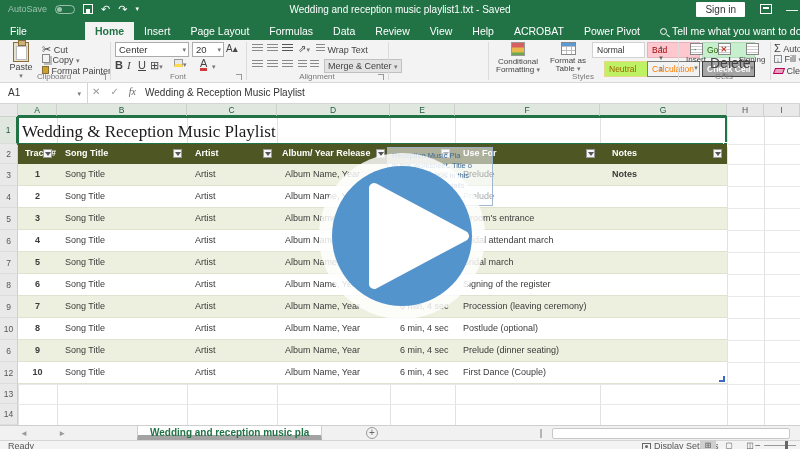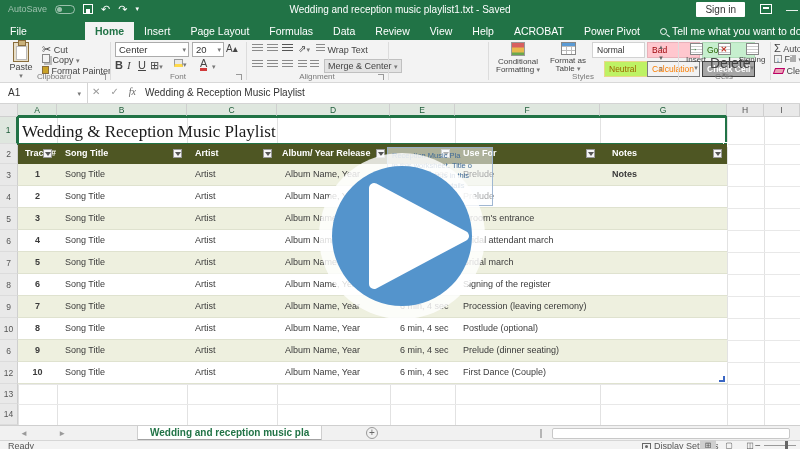--- a/index.html
+++ b/index.html
@@ -86,21 +86,21 @@
   
   .notebox { position:absolute; left:387px; top:147px; width:106px; height:59px; background:rgba(252,253,255,.55); border:1px solid rgba(150,175,205,.9); padding:3px 4px; z-index:5; }
   .notebox div { font-size:7.5px; line-height:10px; color:#3f6a96; white-space:nowrap; overflow:hidden; }
 
   
   .playwrap { position:absolute; left:318px; top:152px; width:168px; height:168px; z-index:10; }
 
   
   .sheettabs { position:absolute; left:0; top:425px; width:800px; height:15px; background:#f1f1f1; border-top:1px solid #cfcfcf; }
   .navarrows { position:absolute; left:20px; top:3px; color:#9a9a9a; font-size:8px; letter-spacing:14px; }
-  .stab { position:absolute; left:137px; top:0; height:15px; background:#fff; border-left:1px solid #cfcfcf; border-right:1px solid #cfcfcf; border-bottom:2px solid #a3a3a3; color:#217346; font-weight:bold; font-size:10px; padding:1px 12px 0 12px; white-space:nowrap; }
+  .stab { position:absolute; left:137px; top:0; height:15px; background:#fff; border-left:1px solid #cfcfcf; border-right:1px solid #cfcfcf; border-bottom:6px solid #a3a3a3; color:#217346; font-weight:bold; font-size:10px; padding:1px 12px 0 12px; white-space:nowrap; }
   .addsheet { position:absolute; left:366px; top:1px; width:12px; height:12px; border:1px solid #9a9a9a; border-radius:50%; color:#666; font-size:10px; line-height:10px; text-align:center; }
   .hscroll { position:absolute; left:552px; top:2px; width:238px; height:11px; background:#fff; border:1px solid #c8c8c8; border-radius:2px; }
   .hsplit { position:absolute; left:540px; top:3px; width:3px; height:9px; border-left:2px solid #b5b5b5; }
 
   
   .statusbar { position:absolute; left:0; top:440px; width:800px; height:9px; background:#f3f3f3; border-top:1px solid #d6d6d6; font-size:9px; color:#555; overflow:visible; }
   .ready { position:absolute; left:8px; top:0px; font-size:9px; }
   .dset { position:absolute; left:642px; top:0px; display:flex; gap:3px; align-items:center; }
   .dset-ico { width:9px; height:7px; border:1px solid #666; position:relative; }
   .dset-ico::after{ content:""; position:absolute; left:2px; top:1px; width:3px; height:3px; background:#666; border-radius:50%; }

